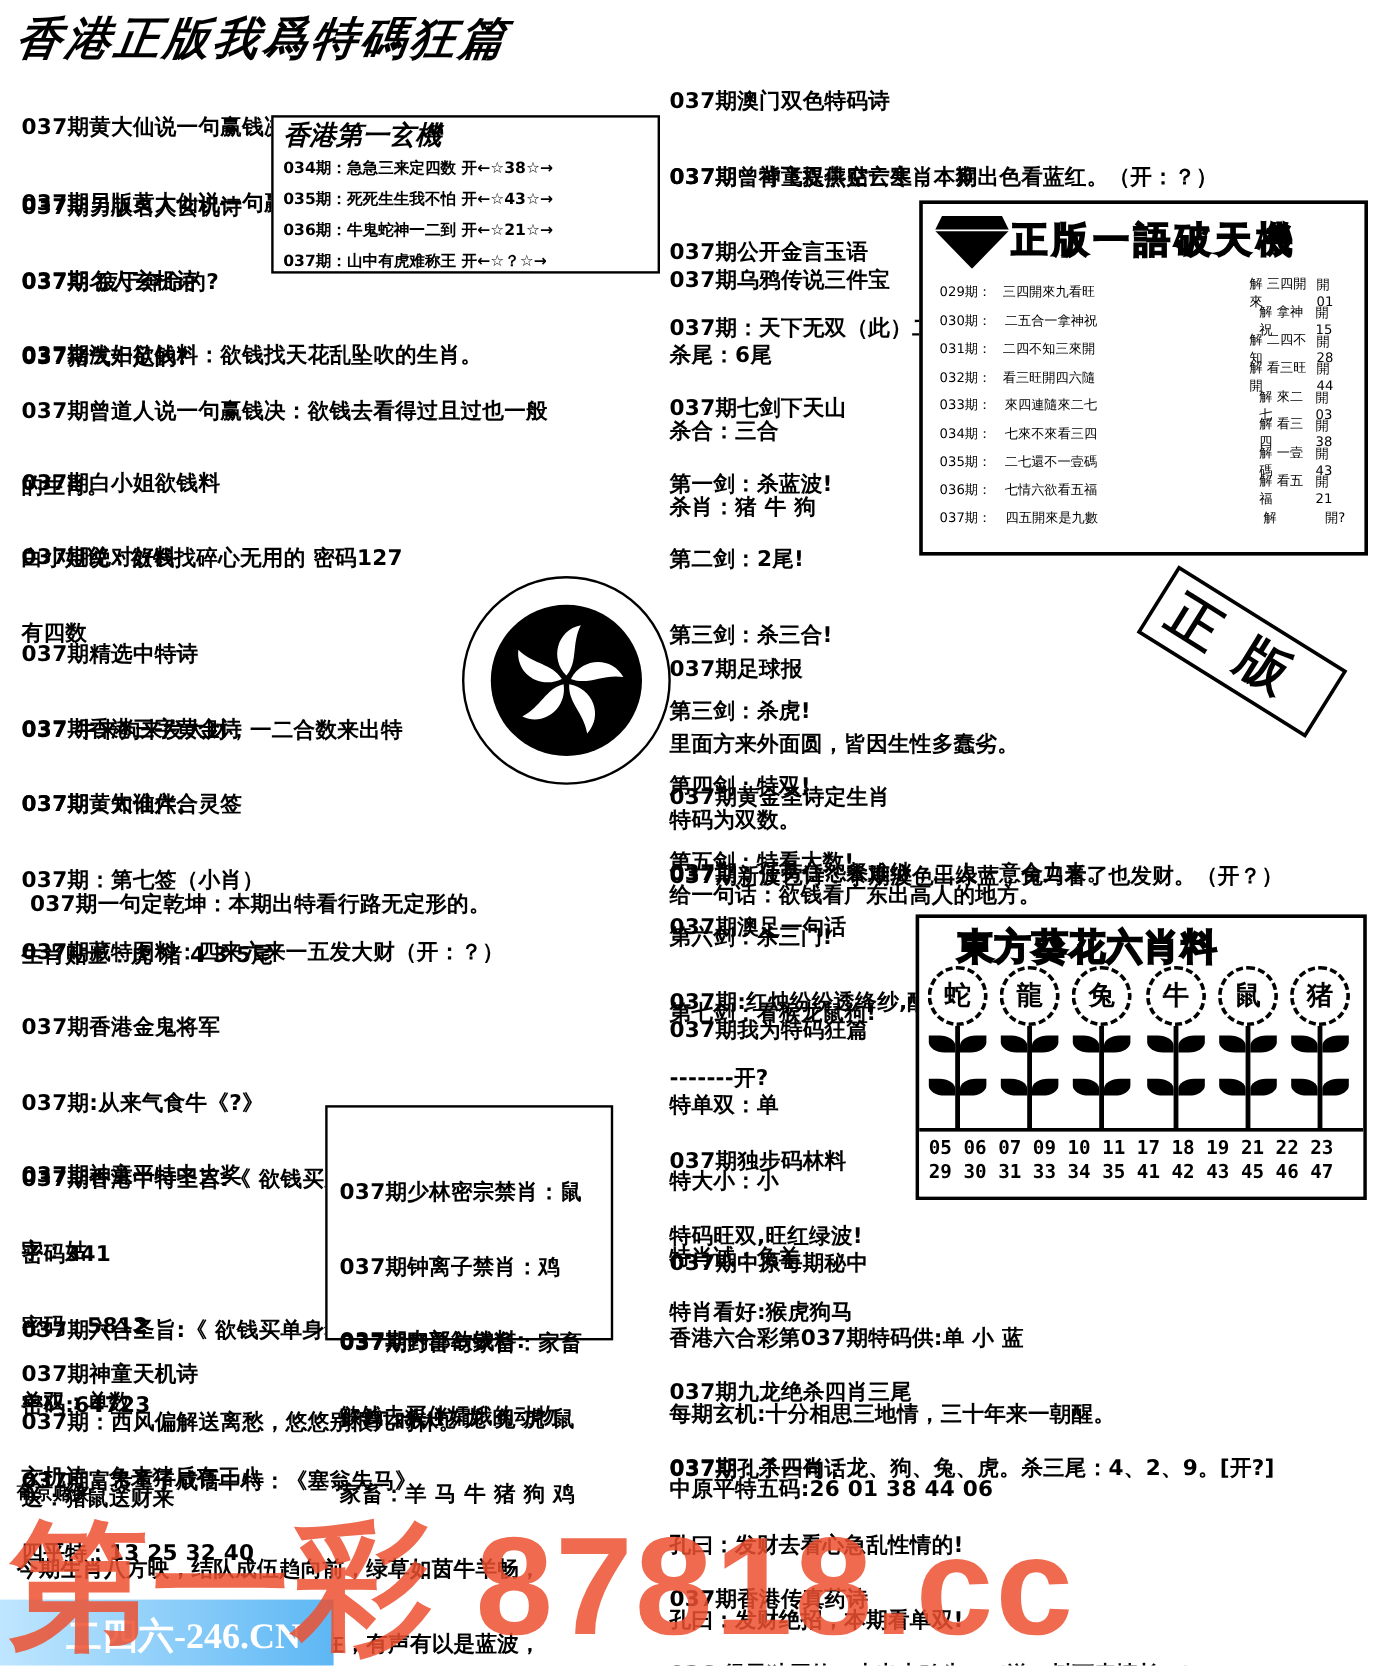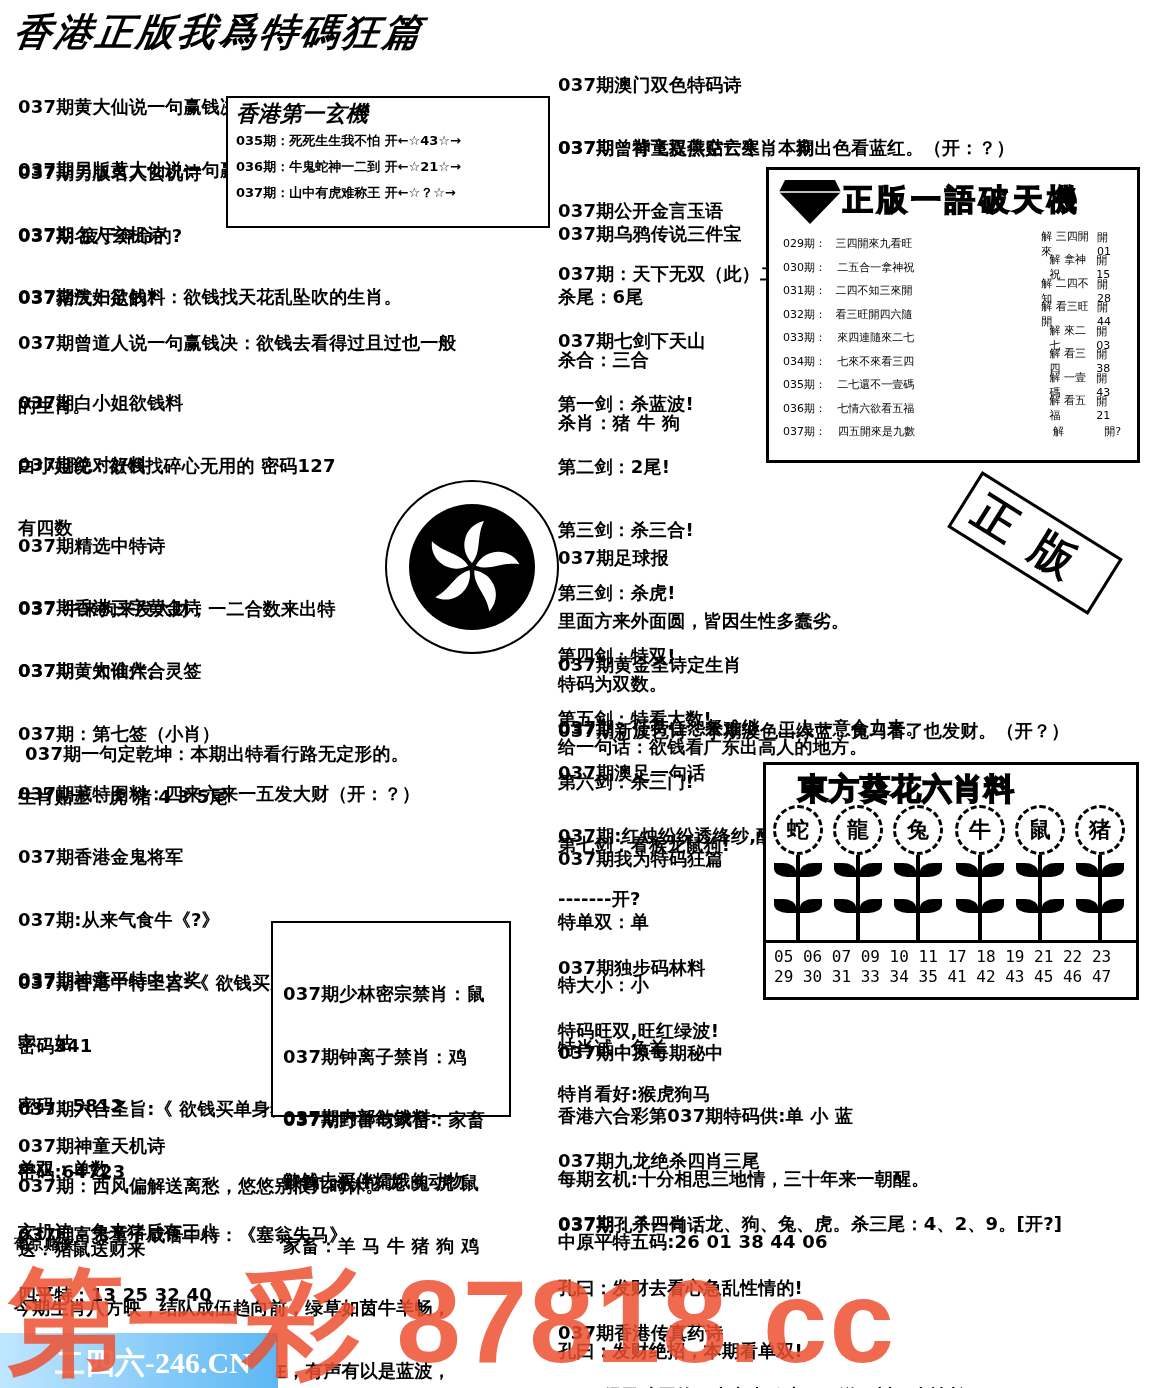--- a/index.html
+++ b/index.html
@@ -20,21 +20,21 @@
   .yp-title{font-size:30px;font-weight:900;color:#fff;-webkit-text-stroke:1.6px #000;
             letter-spacing:4px;position:absolute;left:74px;top:10px;font-family:"DejaVu Serif",serif;}
   .sun-title{position:absolute;left:32px;top:4px;font-size:30px;font-weight:900;color:#fff;
              -webkit-text-stroke:1.8px #000;letter-spacing:1px;}
   .flower{position:absolute;top:40px;width:52px;}
   .flower .head{width:44px;height:44px;border-radius:50%;border:3px dashed #000;
                 display:flex;align-items:center;justify-content:center;font-size:22px;font-weight:bold;margin:0 auto;}
   .flower .stem{width:4px;height:110px;background:#000;margin:0 auto;position:relative;}
   .leaf{position:absolute;width:22px;height:14px;background:#000;border-radius:0 60% 0 60%;}
   .nums{position:absolute;left:0;right:0;bottom:0;height:50px;border-top:3px solid #000;
-        font-size:16px;font-weight:normal;font-family:"DejaVu Sans Mono",monospace;padding:4px 0 0 8px;line-height:20px;}
+        font-size:16px;font-weight:bold;font-family:"DejaVu Sans Mono",monospace;padding:4px 0 0 8px;line-height:20px;}
   .nums div{white-space:pre;}
   .stamp{position:absolute;left:952px;top:510px;width:160px;height:60px;border:3px solid #000;
          transform:rotate(32deg);font-size:44px;font-weight:900;display:flex;align-items:center;justify-content:center;letter-spacing:24px;}
   .emblem{position:absolute;left:385px;top:480px;width:170px;height:170px;border-radius:50%;border:2px solid #000;}
   .emblem .inner{position:absolute;left:22px;top:22px;width:126px;height:126px;border-radius:50%;background:#000;}
   .wm{position:absolute;font-weight:900;color:rgba(236,80,48,0.85);font-family:"Liberation Sans",sans-serif;}
   .wm-band{position:absolute;left:0;top:1333px;width:278px;height:66px;
            background:linear-gradient(90deg,#bfe6ff,#5db7f4);}
   .wm-band span{position:absolute;left:55px;top:10px;color:#fff;font-size:30px;font-weight:bold;font-family:"Liberation Serif",serif;}
 </style>
@@ -117,20 +117,21 @@
   <div>今期生肖八方映，结队成伍趋向前，绿草如茵牛羊畅，</div>
   <div>猴戏鸡儿马暗藏。天地一个玄机在，有声有以是蓝波，</div>
   
   
   
   
 </div>
 
 <div class="box" style="left:226px;top:96px;width:320px;height:128px;">
   <div class="xj-title">香港第一玄機</div>
+  <div class="xj-row">034期：急急三来定四数 开←☆38☆→</div>
   <div class="xj-row">035期：死死生生我不怕 开←☆43☆→</div>
   <div class="xj-row">036期：牛鬼蛇神一二到 开←☆21☆→</div>
   <div class="xj-row">037期：山中有虎难称王 开←☆？☆→</div>
 </div>
 
 <div class="emblem" title="香港六合彩官方资料中心专用">
   <div class="inner">
     <svg width="126" height="126" viewBox="-63 -63 126 126">
       <g fill="#fff">
         <path d="M0,-4 C-14,-18 -8,-42 12,-46 C4,-30 10,-16 0,-4Z"></path>

